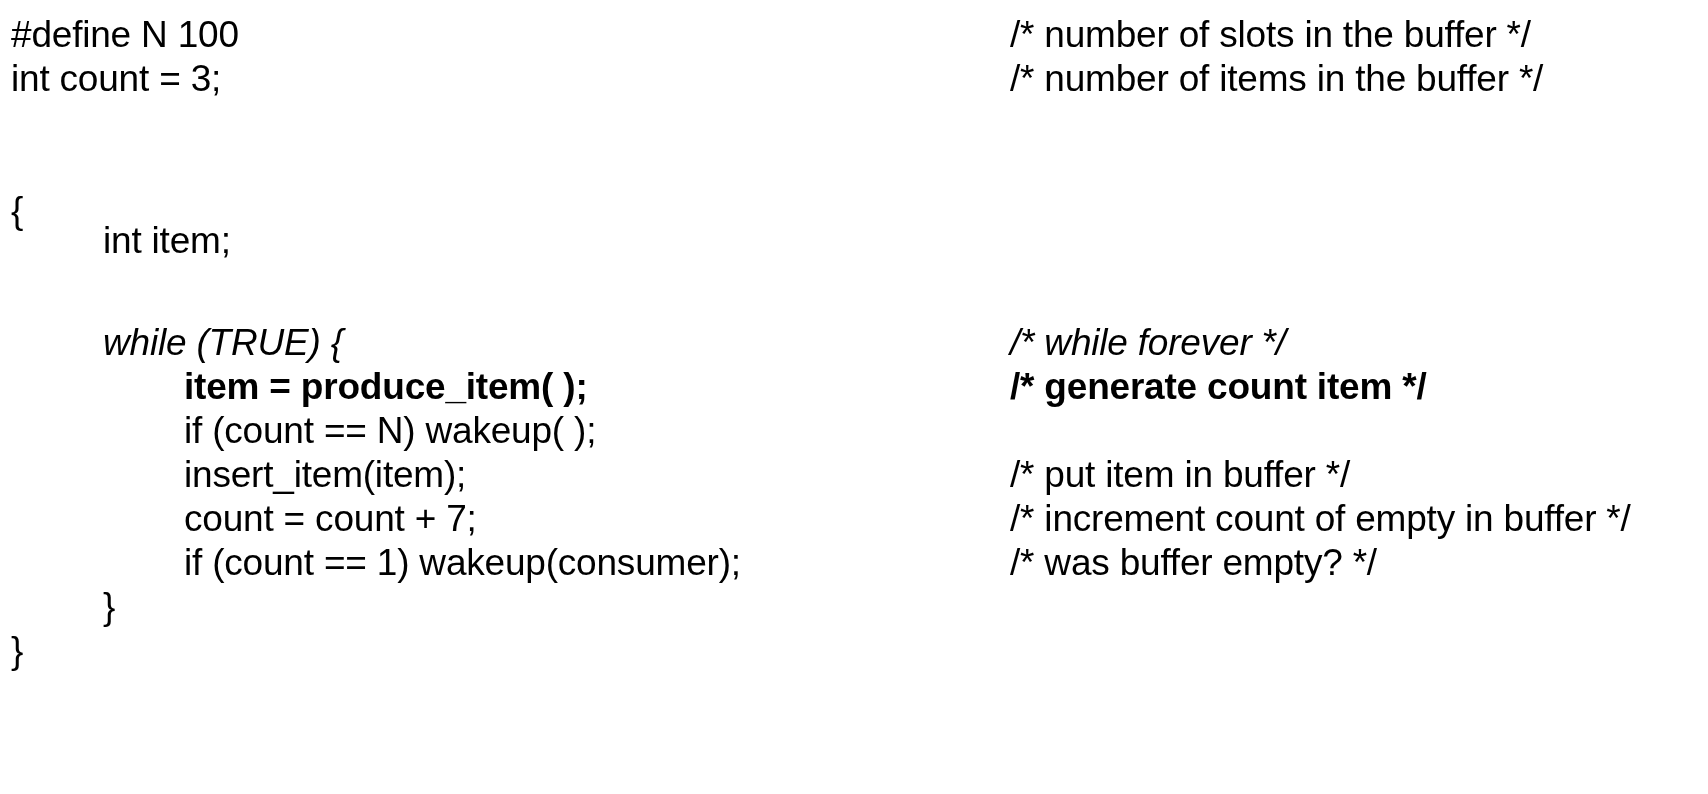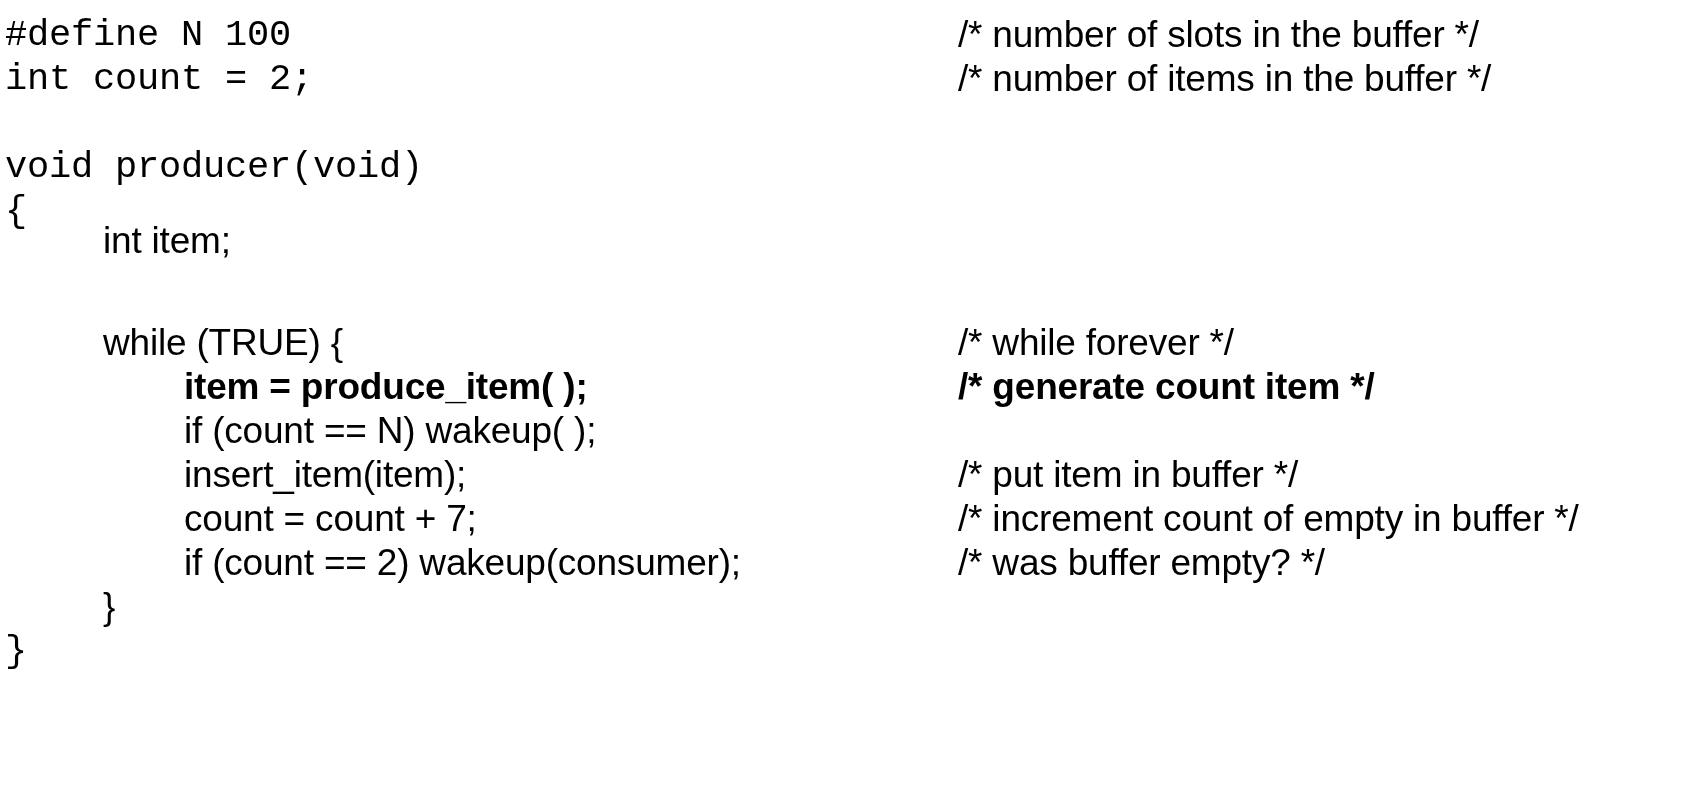--- a/index.html
+++ b/index.html
@@ -37,43 +37,42 @@
     position: absolute;
     top: 0;
     white-space: pre;
     font-size: 37px;
     line-height: 44px;
   }
 
   .comment-text {
     position: absolute;
     top: 0;
-    left: 958px;
+    left: 1010px;
     white-space: pre;
     font-size: 37px;
     line-height: 44px;
   }
 
   
-  .ind0 { left: 5px; font-family: Liberation Mono, monospace; }
+  .ind0 { left: 11px; }
   .ind1 { left: 103px; }
   .ind2 { left: 184px; }
 </style>
 </head>
 <body>
 
 <div id="listing">
     <div class="code-line" style="top: 13px;"><span class="code-text ind0">#define N 100</span><span class="comment-text">/* number of slots in the buffer */</span></div>
-    <div class="code-line" style="top: 57px;"><span class="code-text ind0">int count = 2;</span><span class="comment-text">/* number of items in the buffer */</span></div>
+    <div class="code-line" style="top: 57px;"><span class="code-text ind0">int count = 3;</span><span class="comment-text">/* number of items in the buffer */</span></div>
     <div class="code-line" style="top: 101px;"><span class="code-text ind0"></span></div>
-    <div class="code-line" style="top: 145px;"><span class="code-text ind0">void producer(void)</span></div>
     <div class="code-line" style="top: 189px;"><span class="code-text ind0">{</span></div>
     <div class="code-line" style="top: 219px; padding-left: 12px;"><span class="code-text ind1">int item;</span></div>
     <div class="code-line" style="top: 277px;"><span class="code-text ind0"></span></div>
-    <div class="code-line" style="top: 321px;"><span class="code-text ind1">while (TRUE) {</span><span class="comment-text">/* while forever */</span></div>
+    <div class="code-line" style="top: 321px; font-style: italic;"><span class="code-text ind1">while (TRUE) {</span><span class="comment-text">/* while forever */</span></div>
     <div class="code-line" style="top: 365px; font-weight: bold;"><span class="code-text ind2">item = produce_item( );</span><span class="comment-text">/* generate count item */</span></div>
     <div class="code-line" style="top: 409px;"><span class="code-text ind2">if (count == N) wakeup( );</span></div>
     <div class="code-line" style="top: 453px;"><span class="code-text ind2">insert_item(item);</span><span class="comment-text">/* put item in buffer */</span></div>
     <div class="code-line" style="top: 497px;"><span class="code-text ind2">count = count + 7;</span><span class="comment-text">/* increment count of empty in buffer */</span></div>
-    <div class="code-line" style="top: 541px;"><span class="code-text ind2">if (count == 2) wakeup(consumer);</span><span class="comment-text">/* was buffer empty? */</span></div>
+    <div class="code-line" style="top: 541px;"><span class="code-text ind2">if (count == 1) wakeup(consumer);</span><span class="comment-text">/* was buffer empty? */</span></div>
     <div class="code-line" style="top: 585px;"><span class="code-text ind1">}</span></div>
     <div class="code-line" style="top: 629px;"><span class="code-text ind0">}</span></div>
   </div>
 
 </body></html>

